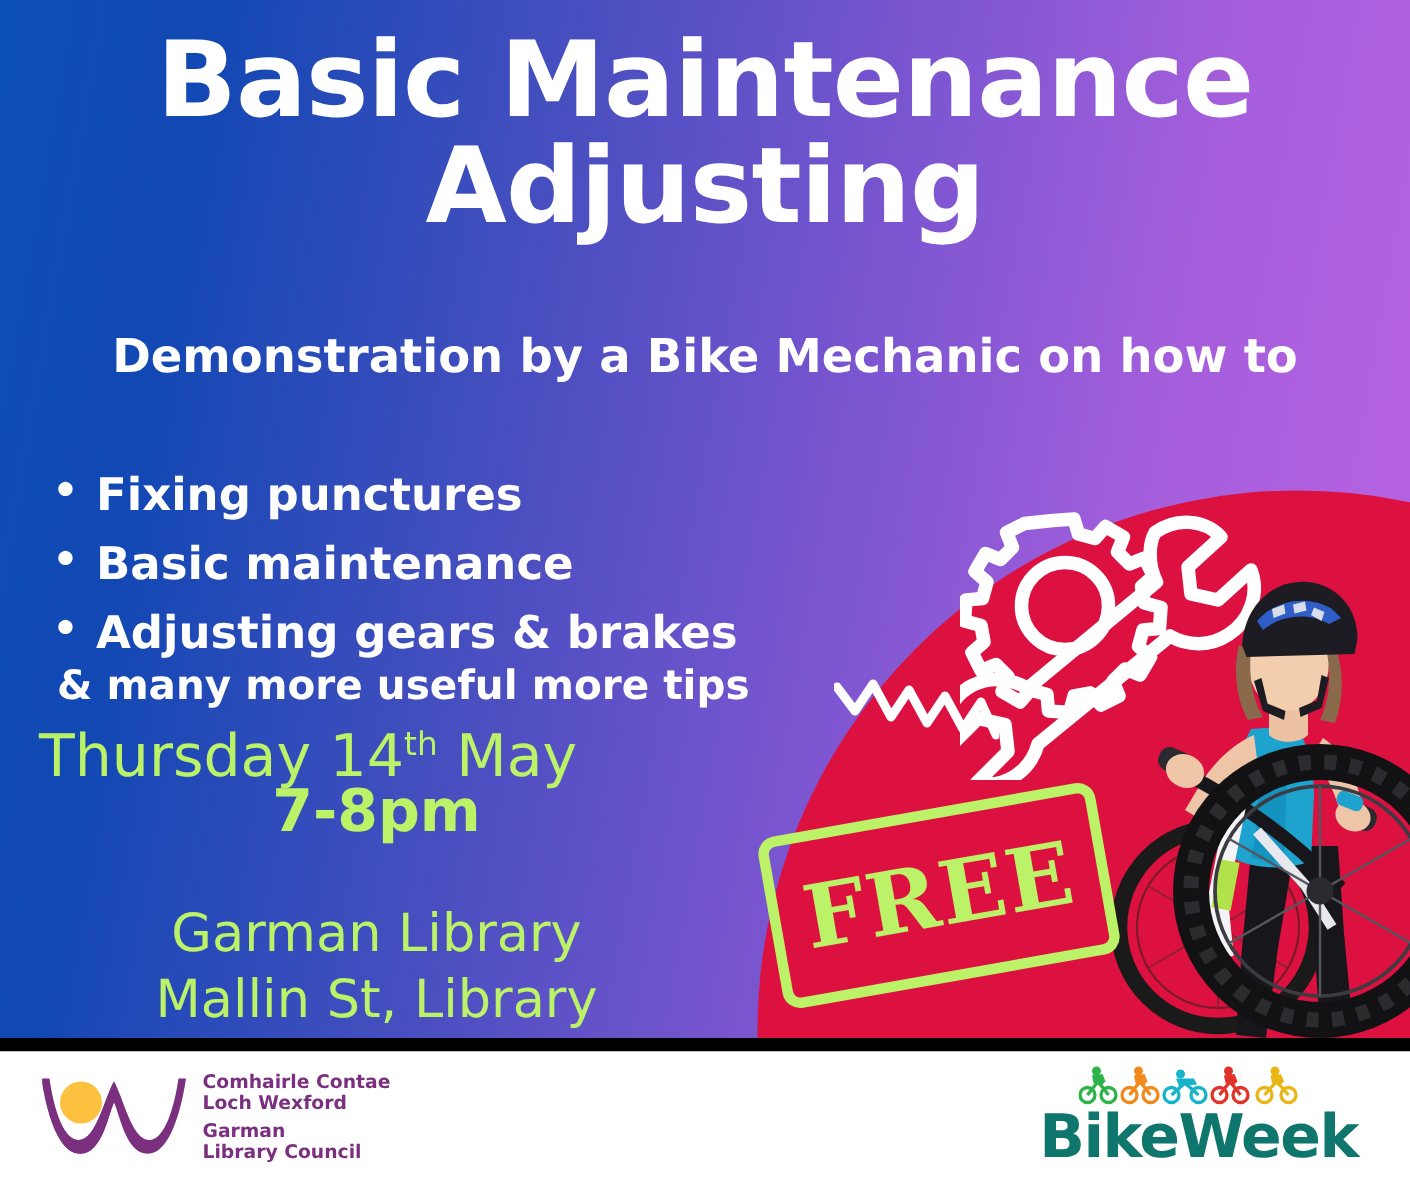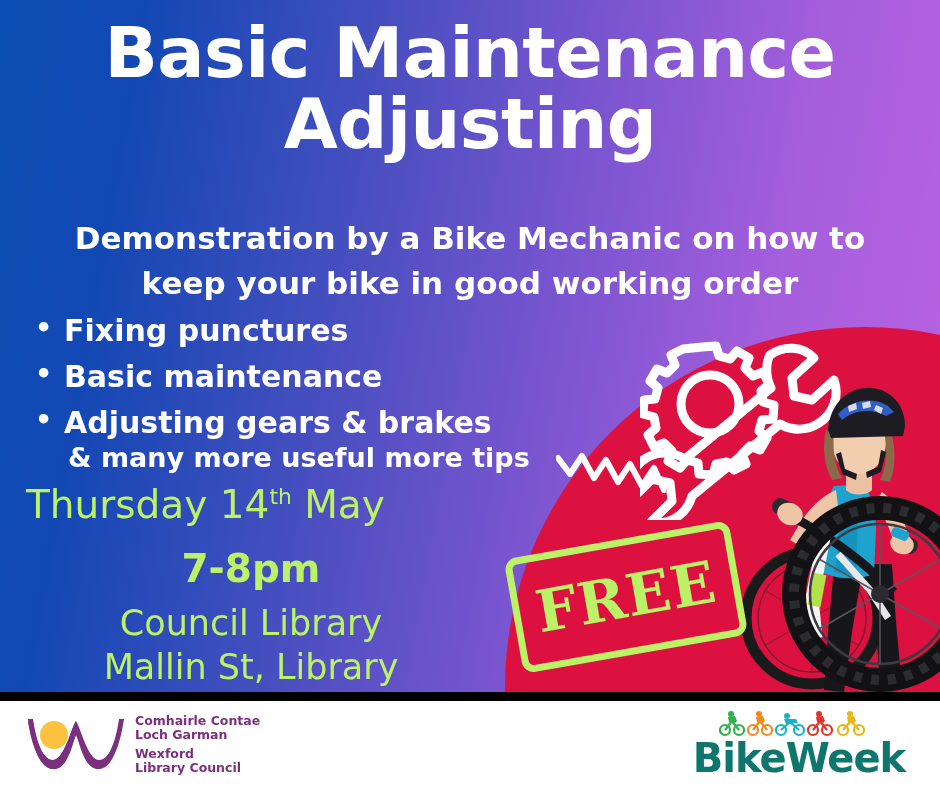--- a/index.html
+++ b/index.html
@@ -99,21 +99,20 @@
   }
   .extra-line {
     position: absolute;
     left: 38px;
     top: 442px;
     color: #ffffff;
     font-size: 27px;
     font-weight: 700;
     font-family: "DejaVu Sans", sans-serif;
     white-space: nowrap;
-    margin-left: 30px;
   }
 
   
   .date {
     position: absolute;
     left: 26px;
     top: 482px;
     width: 450px;
     text-align: left;
     color: #bbf267;
@@ -123,21 +122,21 @@
     white-space: nowrap;
   }
   .date sup {
     font-size: 0.56em;
     vertical-align: super;
     line-height: 0;
   }
   .time {
     position: absolute;
     left: 26px;
-    top: 546px;
+    top: 519px;
     width: 450px;
     text-align: center;
     color: #bbf267;
     font-size: 39px;
     font-weight: 700;
     font-family: "DejaVu Sans", sans-serif;
   }
   .venue1, .venue2 {
     position: absolute;
     left: 26px;
@@ -334,34 +333,33 @@
       <circle cx="164" cy="226" r="9" fill="#2a2a30"></circle>
     </svg>
 
     <div class="title">
       <div>Basic Maintenance</div>
       <div>Adjusting</div>
     </div>
 
     <div class="subtitle">
       <div>Demonstration by a Bike Mechanic on how to</div>
-      <div>keep your bike in good working order</div>
     </div>
 
     <ul class="bullets">
       <li>Fixing punctures</li>
       <li>Basic maintenance</li>
       <li>Adjusting gears &amp; brakes</li>
     </ul>
     <div class="extra-line">&amp; many more useful more tips</div>
 
     <div class="date"><span>Thursday 14</span><sup>th</sup><span> May</span></div>
 
     <div class="time">7-8pm</div>
-    <div class="venue1">Council Library</div>
+    <div class="venue1">Garman Library</div>
     <div class="venue2">Mallin St, Library</div>
 
     <div class="stamp">
       <span>FREE</span>
     </div>
 
   </div>
 
   <div class="blackstrip"></div>
 
@@ -369,22 +367,22 @@
 
     <div class="council-logo">
       <svg class="council-mark" viewBox="0 0 104 62">
         <path d="M4 6 C4 6 10 54 28 56 C44 58 48 30 52 22 C56 30 60 58 76 56 C94 54 100 6 100 6
                  L95 6 C95 6 90 46 76 47 C64 48 58 18 52 8 C46 18 40 48 28 47 C14 46 9 6 9 6 Z" fill="#7b2f7f"></path>
         <path d="M9 8 C9 8 14 46 28 47 C40 48 46 18 52 8 L52 22 C48 30 44 58 28 56 C10 54 4 8 4 8 Z" fill="#7b2f7f"></path>
         <circle cx="30" cy="22" r="14" fill="#fcc13f"></circle>
       </svg>
       <div class="council-text">
         <div>Comhairle Contae</div>
-        <div>Loch Garman</div>
-        <div class="blk">Wexford</div>
+        <div>Loch Wexford</div>
+        <div class="blk">Garman</div>
         <div>Library Council</div>
       </div>
     </div>
 
     <div class="bikeweek">
       <svg class="bw-riders" viewBox="0 0 160 28">
 
         <g fill="none" stroke="#2eb34a" stroke-width="2.2">
           <circle cx="6" cy="21" r="5"></circle>
             <circle cx="20" cy="21" r="5"></circle>

